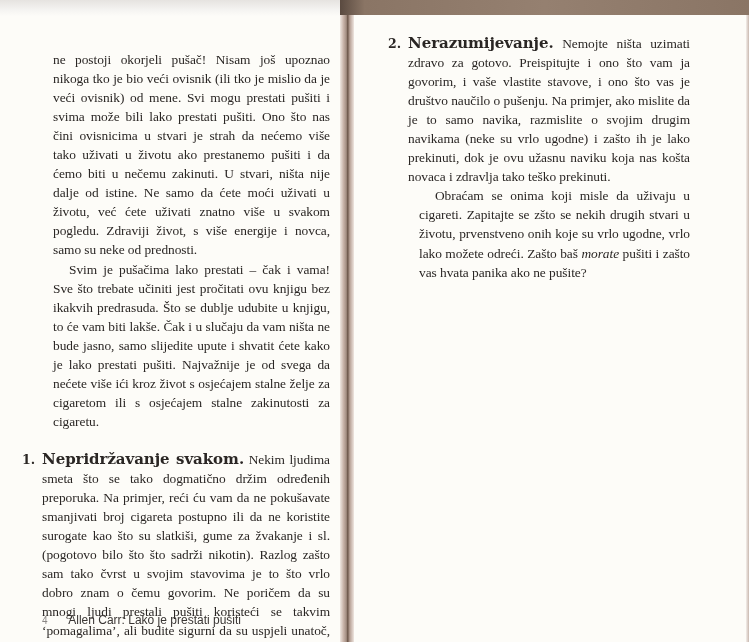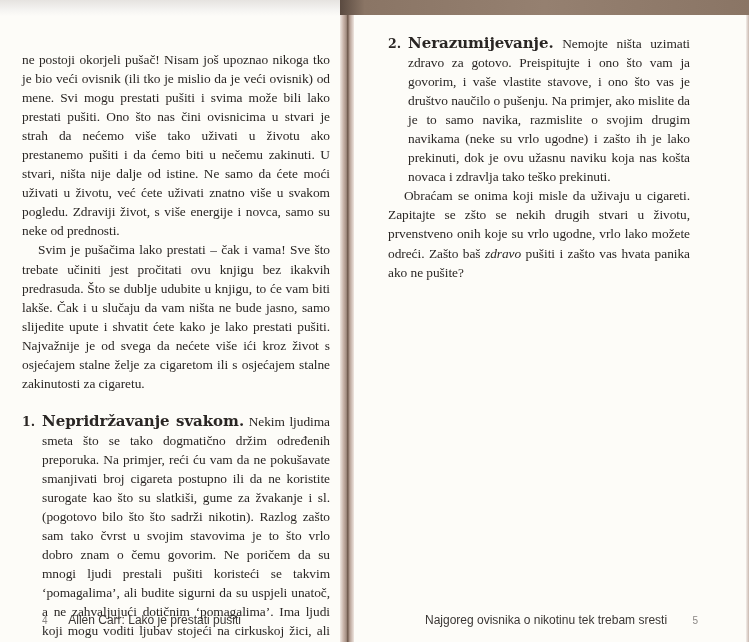--- a/index.html
+++ b/index.html
@@ -35,21 +35,21 @@
   .text-block {
     position: absolute;
     font-size: 13.4px;
     line-height: 19.05px;
     text-align: justify;
     letter-spacing: -0.05px;
   }
   .page-left .text-block { left: 22px; top: 34px; width: 308px; }
   .page-right .text-block { left: 34px; top: 18px; width: 302px; }
 
-  .p { display: block; }
+  .p { display: block; margin-left: 31px; }
   .indent { text-indent: 16px; }
   .gap { height: 19px; }
 
   .item { position: relative; padding-left: 20px; }
   .item-num { position: absolute; left: 0; top: 0; font-family: "DejaVu Serif", serif; font-weight: bold; font-size: 12.5px; }
   .item-title { font-family: "DejaVu Serif", serif; font-weight: bold; font-size: 15px; }
   em { font-style: italic; }
 
   .footer {
     position: absolute; top: 597px;
@@ -87,22 +87,18 @@
 
   <div class="spine"></div>
 
   <div class="page page-right">
     <div class="text-block">
       <div class="item">
         <span class="item-num">2.</span>
         <span class="item-title">Nerazumijevanje.</span>
         <span>Nemojte ništa uzimati zdravo za gotovo. Preispitujte i ono što vam ja govorim, i vaše vlastite stavove, i ono što vas je društvo naučilo o pušenju. Na primjer, ako mislite da je to samo navika, razmislite o svojim drugim navikama (neke su vrlo ugodne) i zašto ih je lako prekinuti, dok je ovu užasnu naviku koja nas košta novaca i zdravlja tako teško prekinuti.</span>
       </div>
-      <span class="p indent"><span>Obraćam se onima koji misle da uživaju u cigareti. Zapitajte se zšto se nekih drugih stvari u životu, prvenstveno onih koje su vrlo ugodne, vrlo lako možete odreći. Zašto baš </span><em>zdravo</em><span> pušiti i zašto vas hvata panika ako ne pušite?</span></span>
-    </div>
-    <div class="footer footer-right" style="left:71px;">
-      <span>Najgoreg ovisnika o nikotinu tek trebam sresti</span>
-      <span class="page-num">5</span>
+      <span class="p indent"><span>Obraćam se onima koji misle da uživaju u cigareti. Zapitajte se zšto se nekih drugih stvari u životu, prvenstveno onih koje su vrlo ugodne, vrlo lako možete odreći. Zašto baš </span><em>morate</em><span> pušiti i zašto vas hvata panika ako ne pušite?</span></span>
     </div>
   </div>
 
   <div class="right-edge"></div>
 </div>
 
 </body></html>

